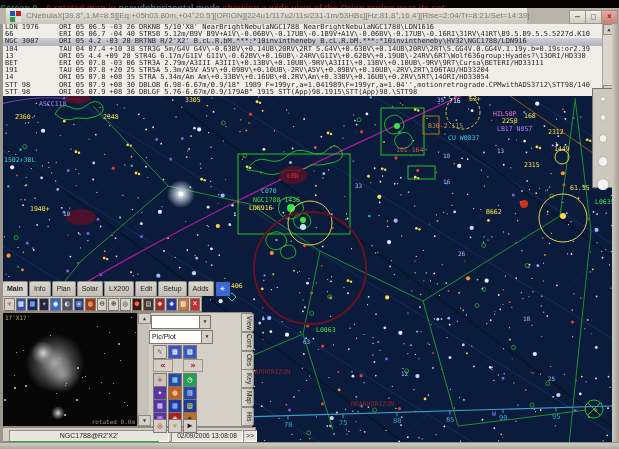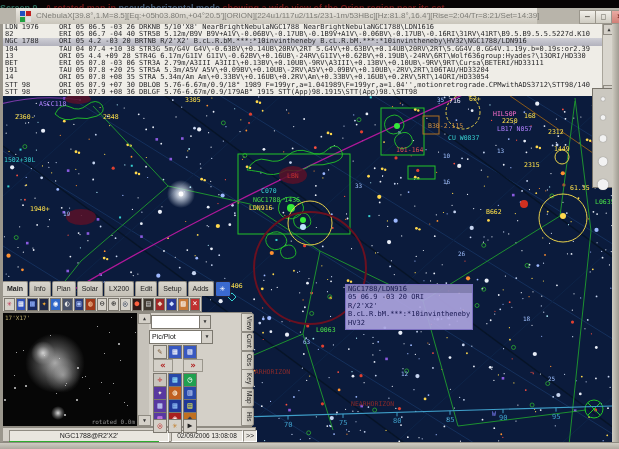--- a/index.html
+++ b/index.html
@@ -4,21 +4,21 @@
 <style>
   html,body{margin:0;padding:0;background:#333;}
   #screen{position:relative;width:619px;height:449px;overflow:hidden;background:#0a0606;
           font-family:"Liberation Sans",sans-serif;}
   .abs{position:absolute;}
   
   #caption-strip{left:0;top:0;width:619px;height:8px;background:#080404;overflow:hidden;}
   #caption-strip span{font:bold 9px "Liberation Sans",sans-serif;position:relative;top:-3px;white-space:nowrap;}
   
   #win-border{left:0;top:8px;width:619px;height:441px;background:#b8b4aa;}
-  #titlebar{left:16px;top:8px;width:521px;height:16px;
+  #titlebar{left:6px;top:8px;width:521px;height:16px;
             background:linear-gradient(#ece9e2,#c9c5bb);border-bottom:1px solid #9a968c;}
   #titlebar .title{position:absolute;left:20px;top:3px;font:8px "Liberation Sans",sans-serif;color:#7d7c76;
                    white-space:nowrap;overflow:hidden;width:530px;}
   #app-icon{position:absolute;left:4px;top:3px;width:11px;height:11px;display:grid;grid-template-columns:5px 5px;grid-gap:1px;}
   #app-icon i{width:5px;height:5px;}
   .winbtn{position:absolute;top:2px;width:15px;height:12px;border:1px solid #9a968c;background:linear-gradient(#f2f0ea,#cfccc2);
           font:bold 8px "DejaVu Sans Mono",monospace;color:#6a685f;text-align:center;line-height:11px;}
   #btn-close{background:linear-gradient(#eaaaa2,#d07f76);color:#7d2a22;}
   
   #object-table{left:3px;top:24px;width:609px;height:72px;background:#efede7;overflow:hidden;
@@ -96,28 +96,28 @@
         <i style="background:#e0e0e0"></i>
       </span>
     <span class="title">CNebulaX[39.8°,1.M=8.5][Eq:+05h03.80m,+04°20.5'][ORION][224u1/117u2/11s/231-1m/53HBc][Hz:81.8°,16.4'][Rise=2:04/Tr=8:21/Set=14:39]</span>
     <span class="winbtn" style="left:563px">–</span>
     <span class="winbtn" style="left:579px">□</span>
     <span class="winbtn" id="btn-close" style="left:595px">×</span>
   </div>
 
   <div class="abs" id="object-table">
       <div class="trow"><span class="tid">LDN 1976</span><span class="tinfo">ORI 05 06.5 -03 26 DRKNB 5/10'X8'  NearBrightNebulaNGC1788      NearBrightNebulaNGC1788\LDN1616</span></div>
-      <div class="trow"><span class="tid">82</span><span class="tinfo">ERI 05 06.7 -04 40 STR5B 5.12m/B9V B9V+A1V\-0.06BV\-0.17UB\-0.1B9V+A1V\-0.06BV\-0.17UB\-0.16RI\31RV\41RT\B9.5.B9.5.5.5227d.K10</span></div>
-      <div class="trow sel"><span class="tid">NGC 1788</span><span class="tinfo">ORI 05 4.2 -03 20 BRTNB R/2'X2' B.cL.R.bM.***:*10invintheneby B.cL.R.bM.***:*10invintheneby\HV32\NGC1788/LDN916</span></div>
+      <div class="trow"><span class="tid">66</span><span class="tinfo">ERI 05 06.7 -04 40 STR5B 5.12m/B9V B9V+A1V\-0.06BV\-0.17UB\-0.1B9V+A1V\-0.06BV\-0.17UB\-0.16RI\31RV\41RT\B9.5.B9.5.5.5227d.K10</span></div>
+      <div class="trow sel"><span class="tid">NGC 3007</span><span class="tinfo">ORI 05 4.2 -03 20 BRTNB R/2'X2' B.cL.R.bM.***:*10invintheneby B.cL.R.bM.***:*10invintheneby\HV32\NGC1788/LDN916</span></div>
       <div class="trow"><span class="tid">104</span><span class="tinfo">TAU 04 07.4 +10 38 STR3G 5m/G4V G4V\-0.63BV\+0.14UB\20RV\2RT 5.G4V\+0.63BV\+0.14UB\20RV\2RT\5.GG4V.0.GG4V.1.19y.b=0.19s:or2.39</span></div>
       <div class="trow"><span class="tid">13</span><span class="tinfo">ORI 05 4.4 +09 28 STR4G 6.17m/G1IV G1IV\-0.62BV\+0.16UB\-24RV\G1IV\+0.62BV\+0.19UB\-24RV\6RT\Wolf636group:Hyades?\13ORI/HD330</span></div>
       <div class="trow"><span class="tid">BET</span><span class="tinfo">ERI 05 07.8 -03 06 STR3A 2.79m/A3III A3III\+0.13BV\+0.10UB\-9RV\A3III\+0.13BV\+0.10UB\-9RV\9RT\Cursa\BETERI/HD33111</span></div>
       <div class="trow"><span class="tid">191</span><span class="tinfo">TAU 05 07.8 +20 25 STR5A 5.3m/A5V A5V\+0.09BV\+0.10UB\-2RV\A5V\+0.09BV\+0.10UB\-2RV\2RT\106TAU/HD33204</span></div>
       <div class="trow"><span class="tid">14</span><span class="tinfo">ORI 05 07.8 +08 35 STRA  5.34m/Am Am\+0.33BV\+0.16UB\+0.2RV\Am\+0.33BV\+0.16UB\+0.2RV\5RT\14ORI/HD33054</span></div>
-      <div class="trow"><span class="tid">STT 98</span><span class="tinfo">ORI 05 07.9 +07 30 DBLOB 5.76-6.67m/0.9/18° 1989 F=199yr,a=1.041989\F=199yr,a=1.04'',motionretrograde.CPMwithADS3712\STT98/140</span></div>
+      <div class="trow"><span class="tid">STT 98</span><span class="tinfo">ORI 05 07.9 +08 30 DBLOB 6.98-6.67m/0.9/18° 1989 F=199yr,a=1.041989\F=199yr,a=1.04'',motionretrograde.CPMwithADS3712\STT98/140</span></div>
       <div class="trow"><span class="tid">STT 98</span><span class="tinfo">ORI 05 07.9 +08 36 DBLGF 5.76-6.67m/0.9/179AB° 1915 STT(App)98.1915\STT(App)98.\STT98</span></div>
     </div>
   <div class="abs" id="table-scroll">
     <span class="sbtn" style="top:0">▲</span>
     <span class="sbtn" style="bottom:0">▼</span>
   </div>
 
   <svg class="abs" id="chart" viewBox="0 0 609 346" width="609" height="346">
       <rect x="0" y="0" width="609" height="346" fill="#0b1b3c"></rect>
       <line x1="0" y1="-800" x2="609" y2="-422.42" stroke="#15305c" stroke-width="1"></line>
@@ -1310,24 +1310,17 @@
   </div>
 
   <div class="abs" id="panel-statusbar">
     <span class="sunken" style="left:6px;width:158px">NGC1788@R2'X2'</span>
     <span class="sunken" style="left:168px;width:70px;font-size:6.5px">02/09/2006 13:08:08</span>
     <span class="sunken" style="left:240px;width:12px">&gt;&gt;</span>
     <span id="progress-green"></span>
     <span id="bottom-icons"></span>
   <span class="mini" style="left: 150px; top: -9px; background: rgb(212, 208, 200); color: rgb(192, 32, 32);">◎</span><span class="mini" style="left: 165px; top: -9px; background: rgb(212, 208, 200); color: rgb(192, 120, 32);">✳</span><span class="mini" style="left: 180px; top: -9px; background: rgb(212, 208, 200); color: rgb(32, 32, 32);">▶</span></div>
 
-  <div class="abs" id="info-box">
-      <div>NGC1788/LDN916</div>
-      <div>05 06.9 -03 20 ORI</div>
-      <div>R/2'X2'</div>
-      <div>B.cL.R.bM.***:*10invintheneby</div>
-      <div>HV32</div>
-    </div>
 
   <div class="abs" id="border-left"></div>
   <div class="abs" id="border-right"></div>
   <div class="abs" id="border-bottom"></div>
 </div>
 
 </body></html>

